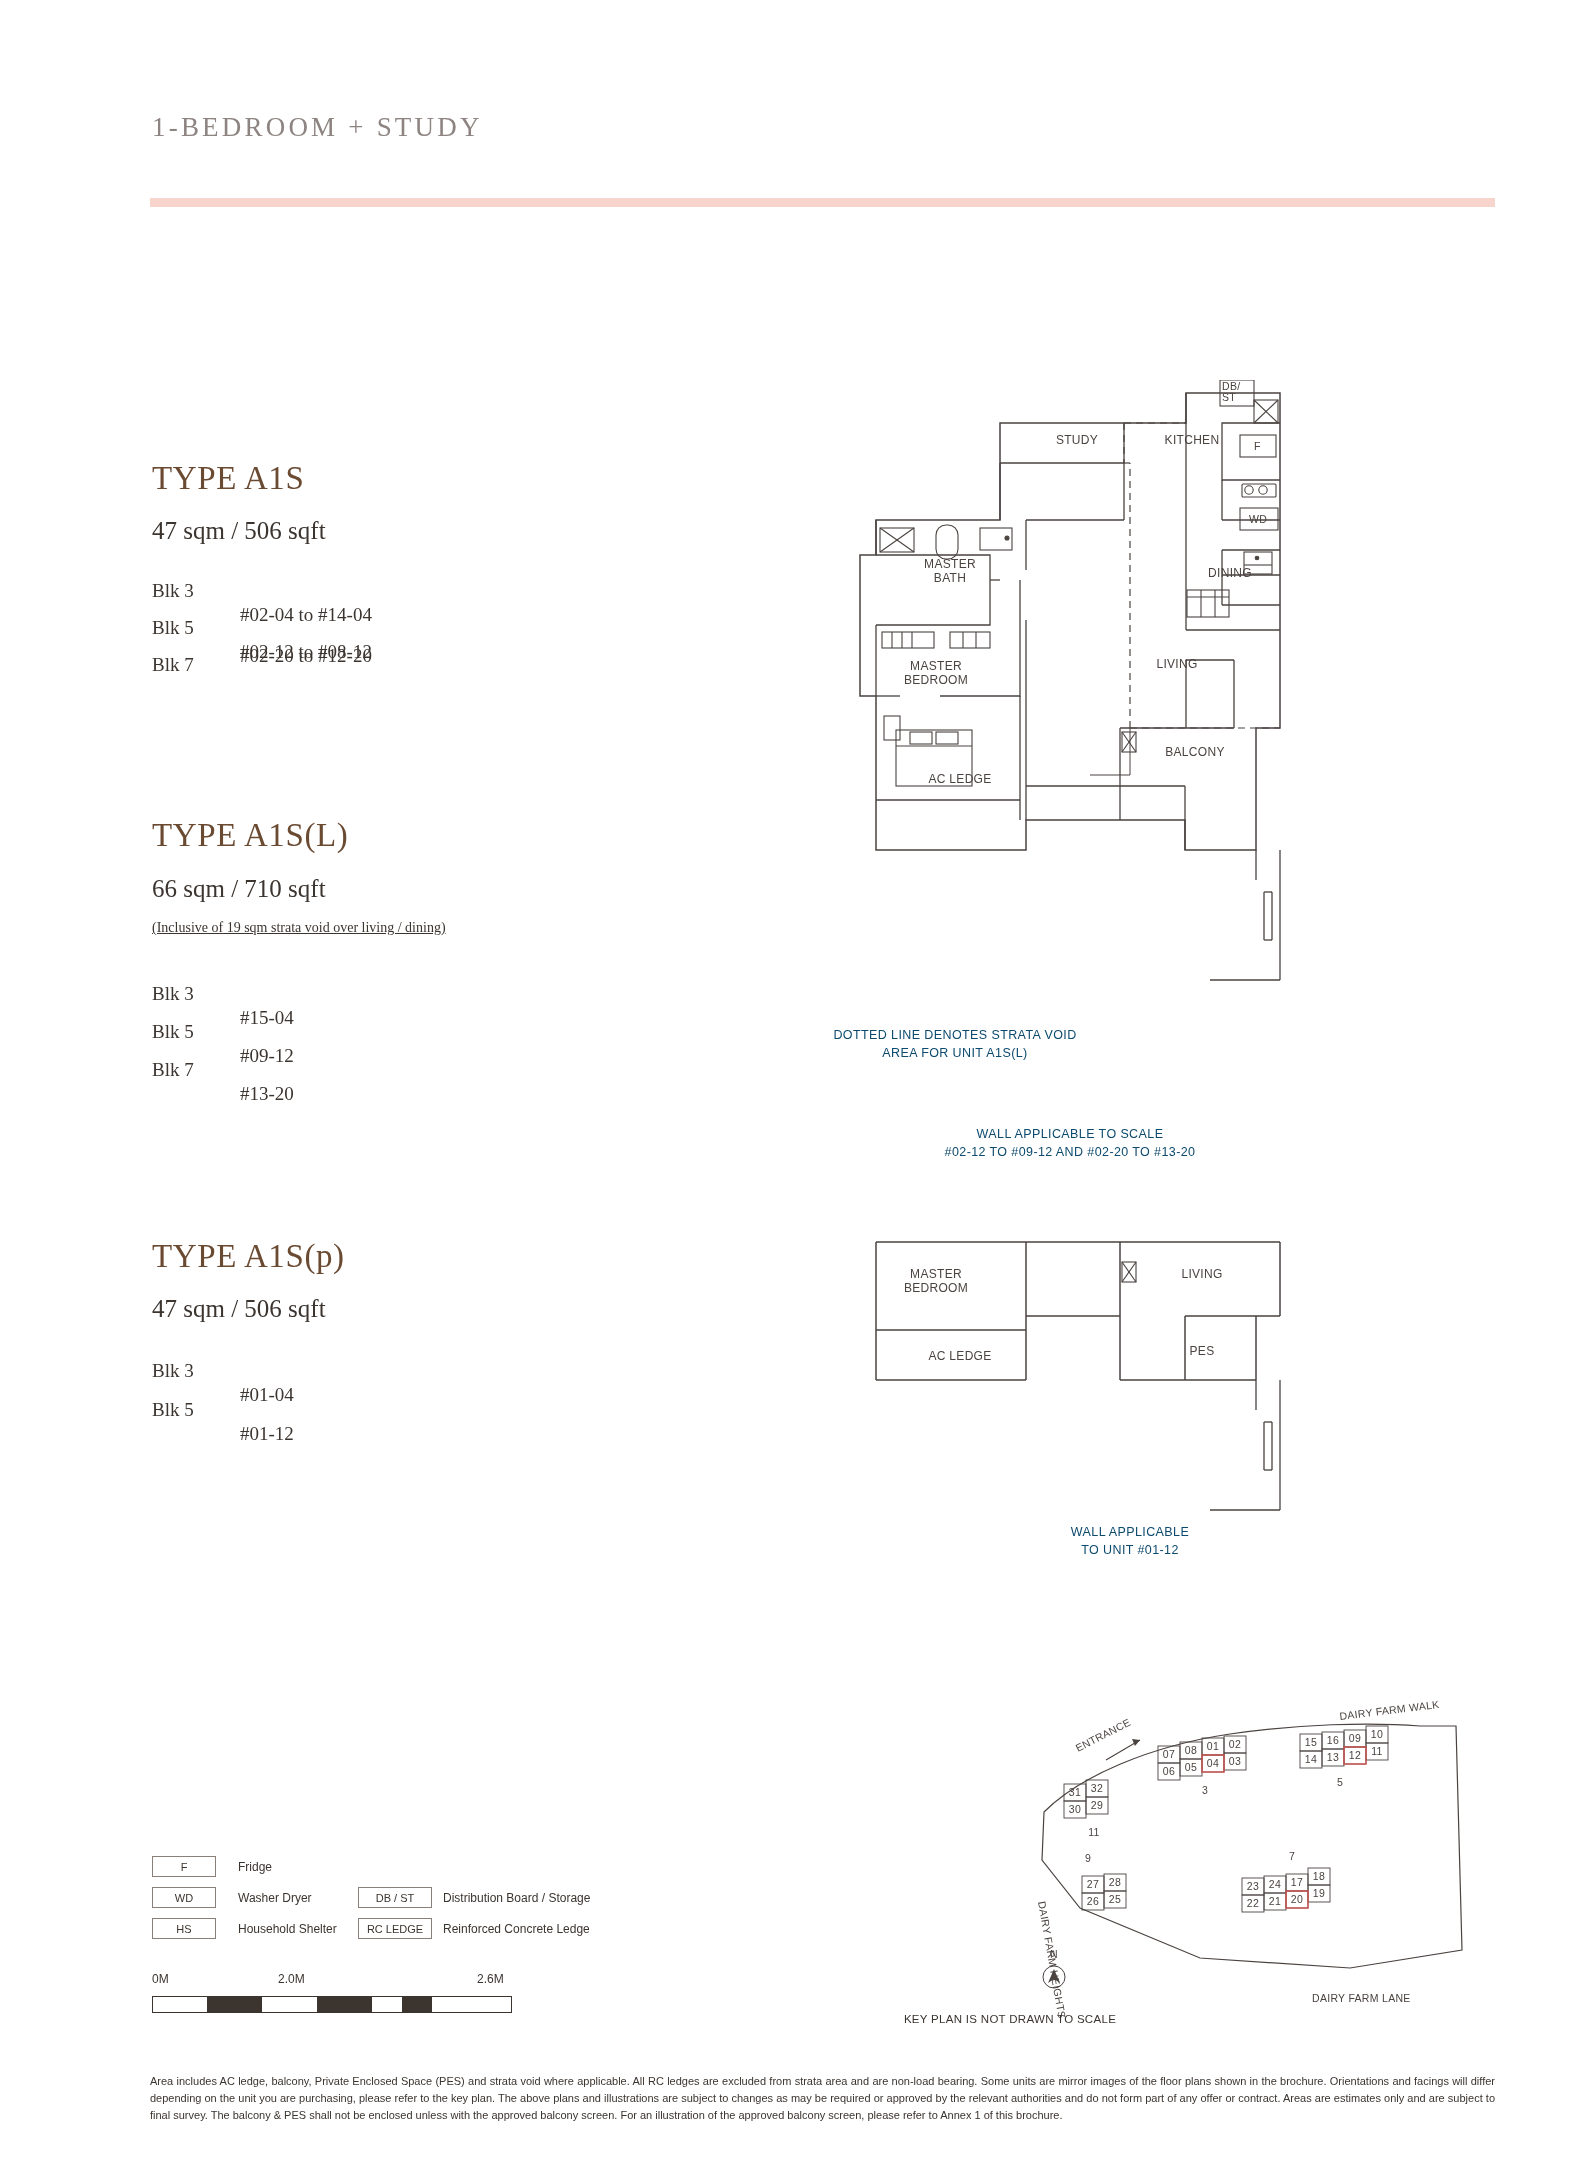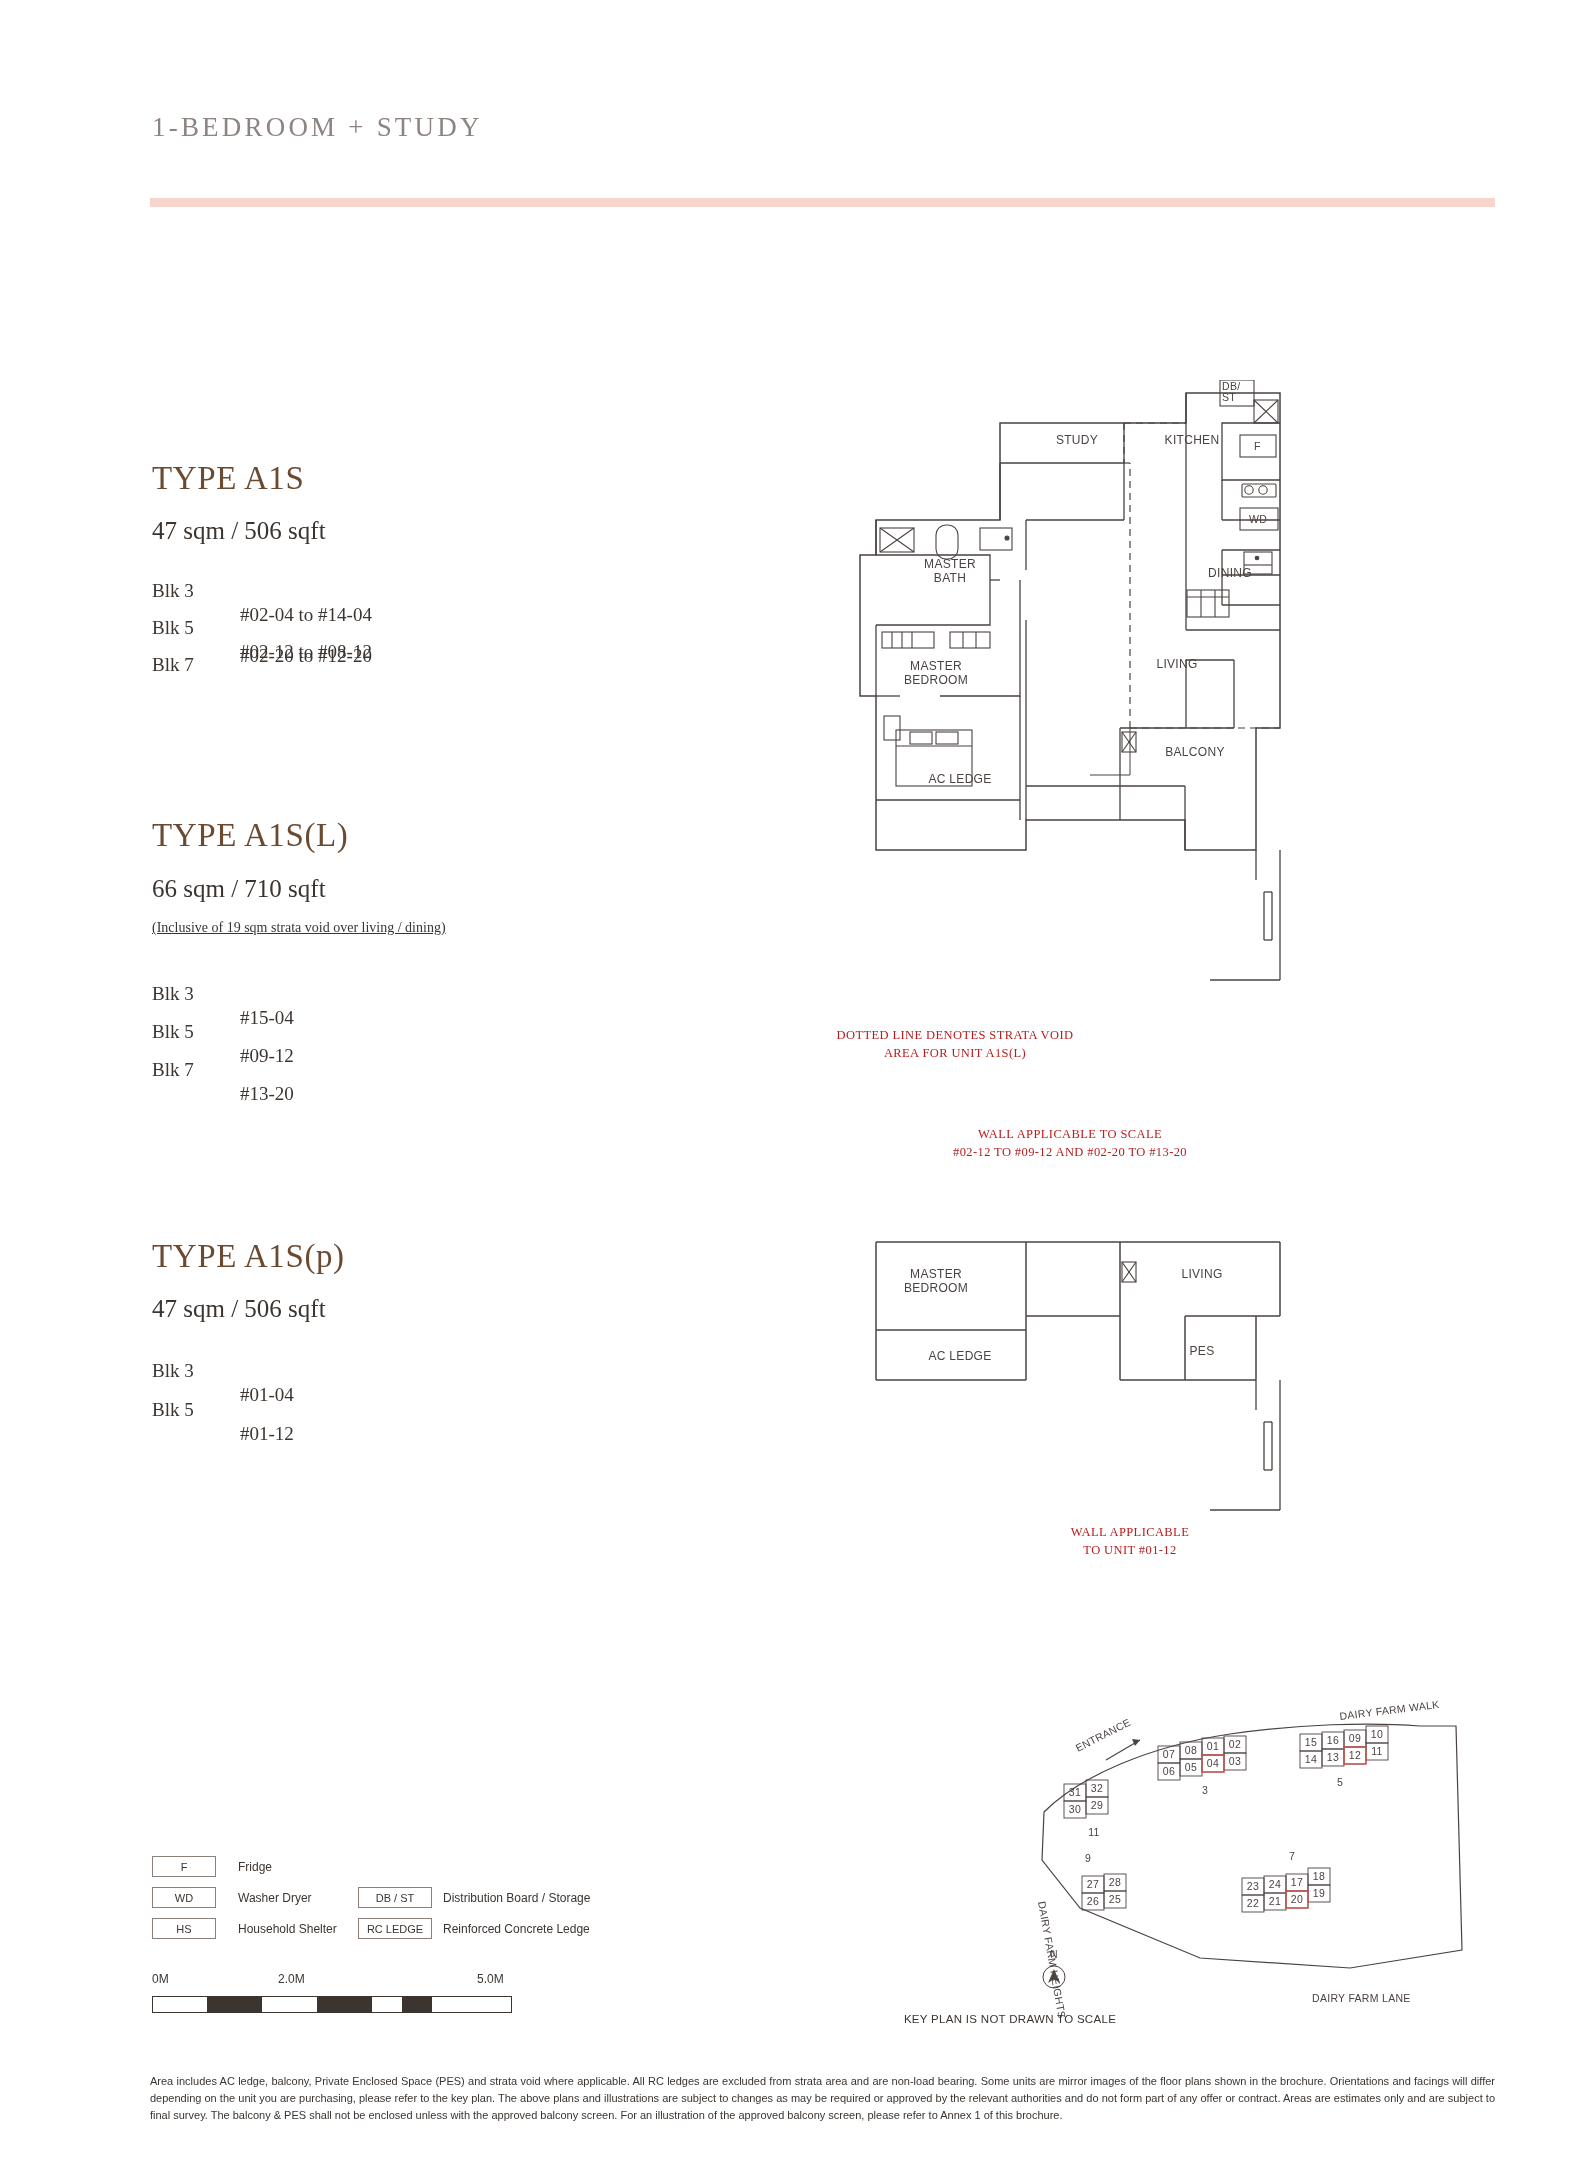--- a/index.html
+++ b/index.html
@@ -43,22 +43,22 @@
   }
   .blk-label{position:absolute;}
   .blk-units{position:absolute;margin-top:24px;}
 
   
   .plan{position:absolute;text-align:center;}
   .plan svg{display:block;}
 
   .cap{
     position:absolute;
-    font-family:Liberation Serif, serif;
-    font-size:12.5px;color:#b91c1c;letter-spacing:.4px;
+    font-family:Liberation Sans, sans-serif;
+    font-size:12.5px;color:#0c4a6e;letter-spacing:.4px;
     text-align:center;line-height:1.45;
   }
 
   
   .legend-box{
     position:absolute;
     border:1px solid #8b8079;
     width:62px;height:19px;
     font-family:"Liberation Sans", sans-serif;
     font-size:11px;color:#3b342f;
@@ -339,21 +339,21 @@
   <div class="legend-text" style="left:238px;top:1922px;">Household Shelter</div>
 
   <div class="legend-box wide" style="left:358px;top:1887px;">DB / ST</div>
   <div class="legend-text" style="left:443px;top:1891px;">Distribution Board / Storage</div>
 
   <div class="legend-box wide" style="left:358px;top:1918px;">RC LEDGE</div>
   <div class="legend-text" style="left:443px;top:1922px;">Reinforced Concrete Ledge</div>
 
   <div class="scale-lbl" style="left:152px;top:1972px;">0M</div>
   <div class="scale-lbl" style="left:278px;top:1972px;">2.0M</div>
-  <div class="scale-lbl" style="left:477px;top:1972px;">5.0M</div>
+  <div class="scale-lbl" style="left:477px;top:1972px;">2.6M</div>
   <div style="position:absolute;left:152px;top:1996px;">
     <svg width="360" height="20" viewBox="0 0 360 20" xmlns="http://www.w3.org/2000/svg">
       <rect x="0.5" y="0.5" width="359" height="16" fill="#ffffff" stroke="#3b342f" stroke-width="1"></rect>
       <rect x="55" y="0.5" width="55" height="16" fill="#3b342f"></rect>
       <rect x="165" y="0.5" width="55" height="16" fill="#3b342f"></rect>
       <rect x="250" y="0.5" width="30" height="16" fill="#3b342f"></rect>
     </svg>
   </div>
 
   <div class="keyplan">

